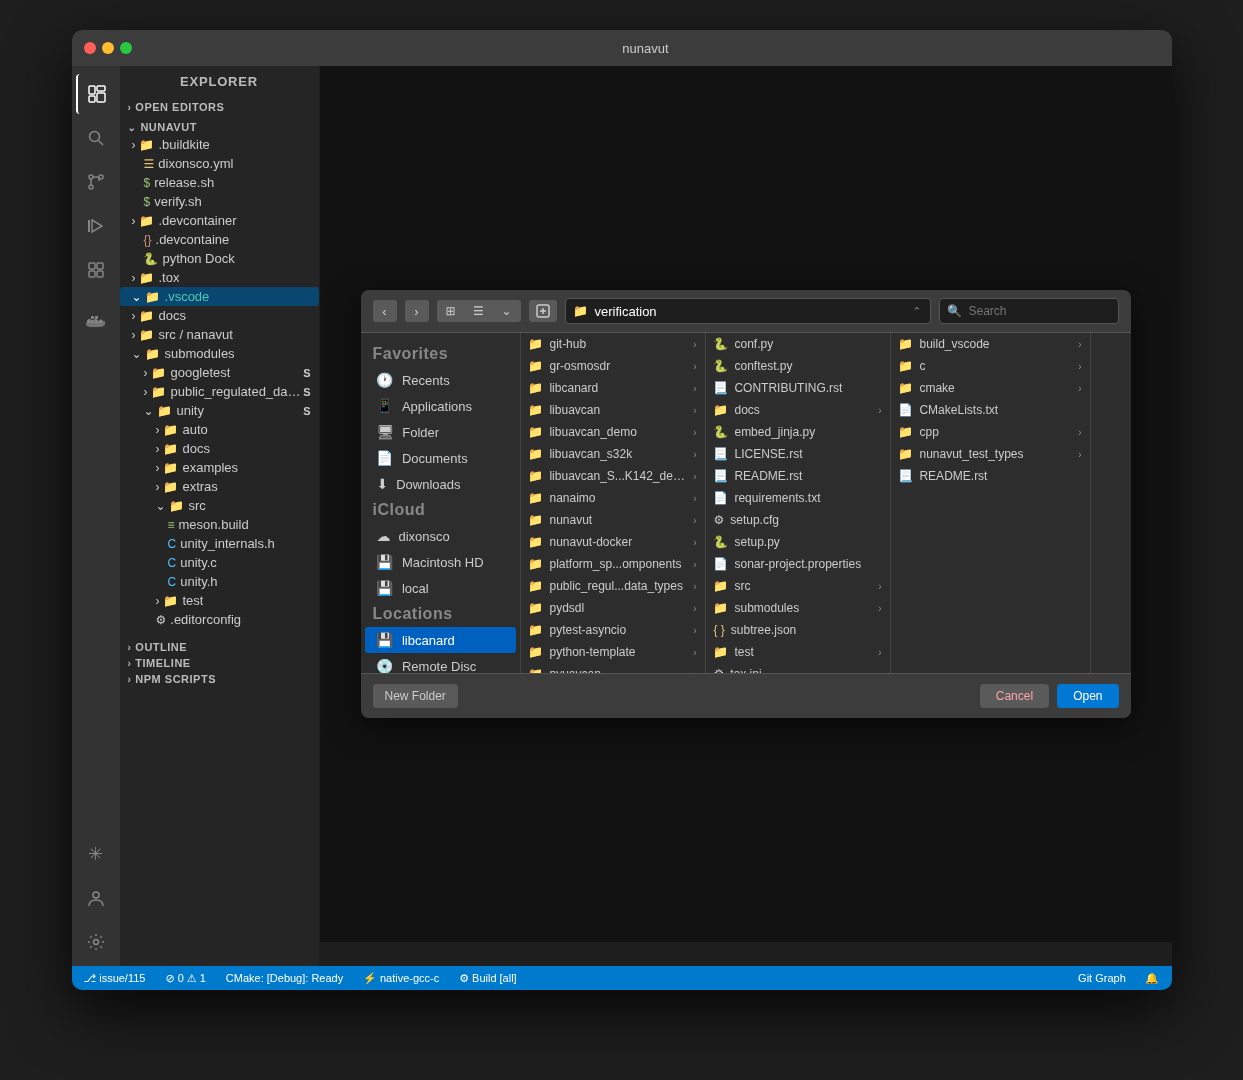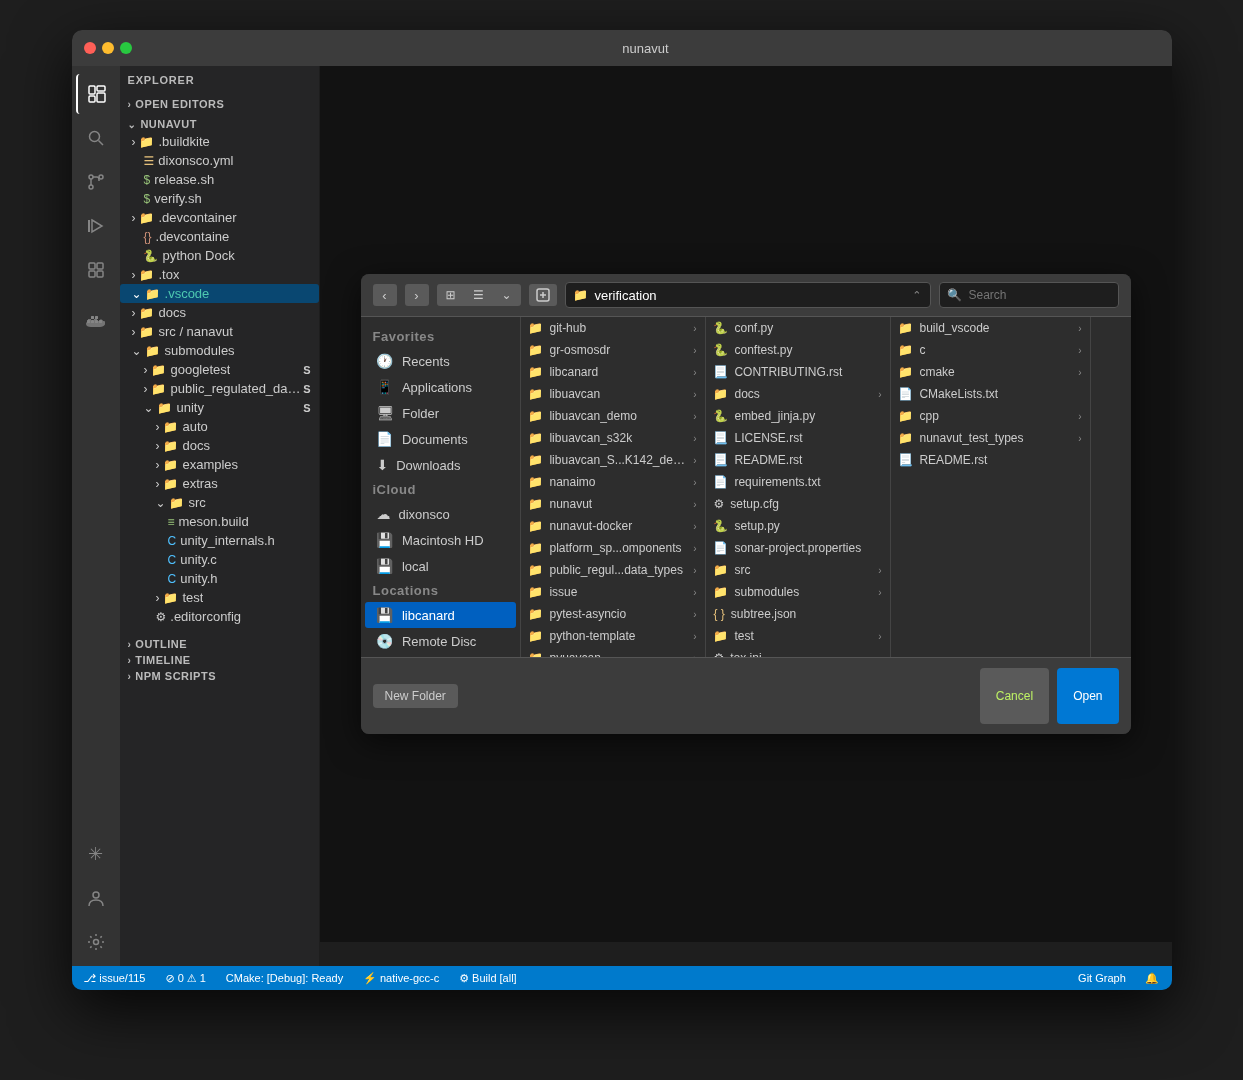--- a/index.html
+++ b/index.html
@@ -98,25 +98,26 @@
       background: #252526;
       display: flex;
       flex-direction: column;
       overflow: hidden;
       flex-shrink: 0;
       border-right: 1px solid #1e1e1e;
     }
 
     .sidebar-header {
       padding: 8px 8px;
-      font-size: 11px;
+      font-size: 13px;
       font-weight: 700;
       color: #bbbbbb;
       letter-spacing: 0.8px;
       text-transform: uppercase;
+      text-align: center;
     }
 
     .sidebar-content {
       flex: 1;
       overflow-y: auto;
       overflow-x: hidden;
     }
 
     .sidebar-section {
       padding: 2px 0;
@@ -370,21 +371,21 @@
       width: 160px;
       background: #2d2d2d;
       border-right: 1px solid #444;
       overflow-y: auto;
       padding: 8px 0;
       flex-shrink: 0;
     }
 
     .dialog-sidebar-section-label {
       padding: 4px 12px;
-      font-size: 13px;
+      font-size: 16px;
       color: #888888;
       font-weight: 600;
       letter-spacing: 0.5px;
     }
 
     .dialog-sidebar-item {
       display: flex;
       align-items: center;
       padding: 5px 12px;
       cursor: pointer;
@@ -456,22 +457,22 @@
 
     .dialog-action-buttons {
       display: flex;
       gap: 8px;
     }
 
     .btn-cancel {
       background: #5a5a5a;
       border: none;
       border-radius: 4px;
-      color: #bef264;
-      padding: 21px 16px;
+      color: #fca5a5;
+      padding: 5px 16px;
       font-size: 12px;
       cursor: pointer;
     }
 
     .btn-open {
       background: #0078d4;
       border: none;
       border-radius: 4px;
       color: #ffffff;
       padding: 5px 16px;
@@ -916,21 +917,21 @@
                   <span class="fi-label">platform_sp...omponents</span>
                   <span class="fi-arrow">›</span>
                 </div>
                 <div class="file-item">
                   <span class="fi-icon icon-folder">📁</span>
                   <span class="fi-label">public_regul...data_types</span>
                   <span class="fi-arrow">›</span>
                 </div>
                 <div class="file-item">
                   <span class="fi-icon icon-folder">📁</span>
-                  <span class="fi-label">issue</span>
+                  <span class="fi-label">pydsdl</span>
                   <span class="fi-arrow">›</span>
                 </div>
                 <div class="file-item">
                   <span class="fi-icon icon-folder">📁</span>
                   <span class="fi-label">pytest-asyncio</span>
                   <span class="fi-arrow">›</span>
                 </div>
                 <div class="file-item">
                   <span class="fi-icon icon-folder">📁</span>
                   <span class="fi-label">python-template</span>

